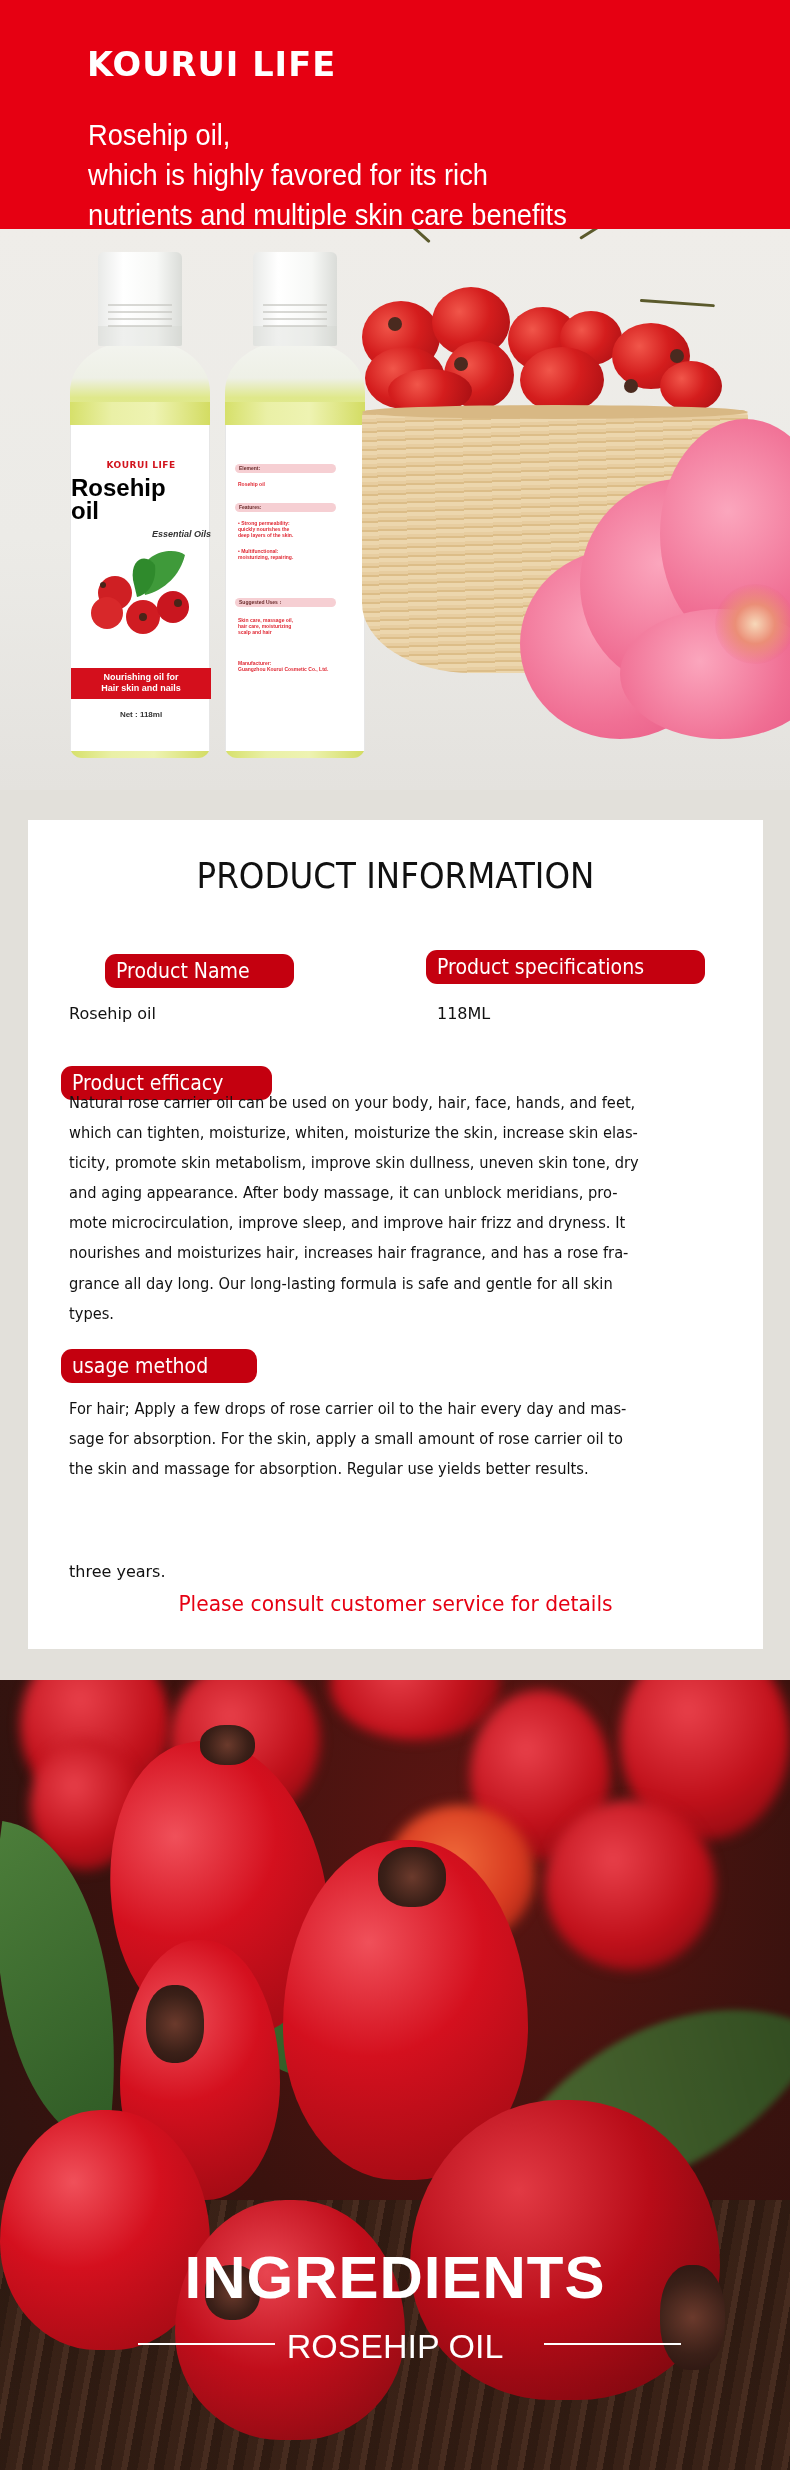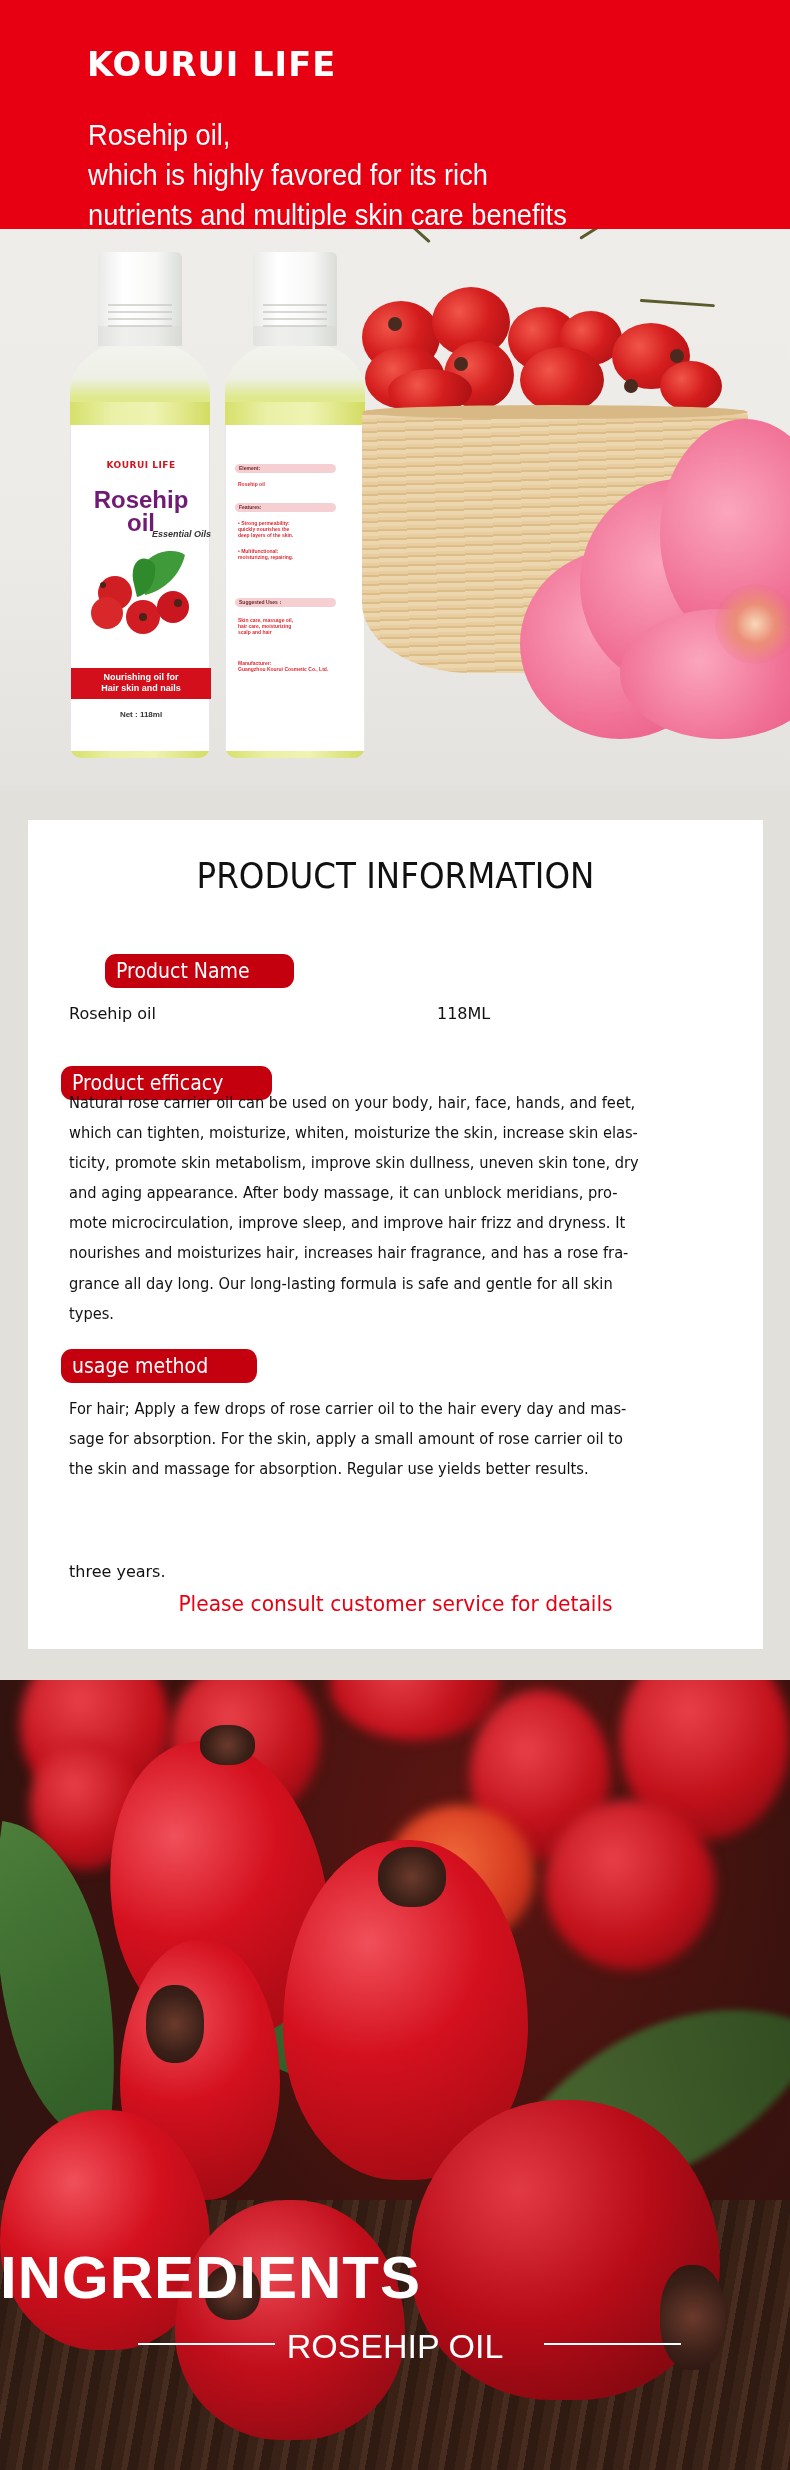--- a/index.html
+++ b/index.html
@@ -14,21 +14,21 @@
 
   
   .product-photo { position: absolute; left: 0; top: 229px; width: 790px; height: 561px; background: linear-gradient(180deg, #efede9 0%, #ecebe7 55%, #e4e2de 100%); overflow: hidden; }
   .bottle { position: absolute; top: 23px; width: 140px; height: 506px; }
   .bottle .cap { position: absolute; left: 28px; top: 0; width: 84px; height: 94px; border-radius: 6px 6px 2px 2px; background: linear-gradient(90deg, #e9eae8 0%, #ffffff 30%, #f7f8f6 70%, #dadcd8 100%); box-shadow: inset 0 -30px 0 -10px rgba(210,212,205,0.35); }
   .bottle .cap-ridges { position: absolute; left: 10px; right: 10px; top: 52px; height: 28px; background: repeating-linear-gradient(180deg, rgba(200,200,195,0.7) 0 2px, transparent 2px 7px); }
   .bottle .shoulder { position: absolute; left: 0; top: 90px; width: 140px; height: 90px; border-radius: 60px 60px 0 0 / 50px 50px 0 0; background: linear-gradient(180deg, #f3f4ef 0%, #eef0e6 40%, #dfe88a 62%, #e3ec99 100%); }
   .bottle .body { position: absolute; left: 0; top: 150px; width: 140px; height: 356px; border-radius: 0 0 12px 12px; background: linear-gradient(90deg, #d6e06a 0%, #eaf0a6 30%, #eef3b2 60%, #d3dc62 100%); }
   .bottle .label { position: absolute; left: 0; top: 173px; width: 140px; height: 326px; background: #fff; border-left: 1px solid #e6e6e6; border-right: 1px solid #e6e6e6; }
   .front .label-brand { position: absolute; left: 0; width: 140px; top: 35px; text-align: center; color: #d2141d; font-family: "DejaVu Sans", sans-serif; font-size: 9px; font-weight: bold; letter-spacing: 0.5px; }
-  .front .label-title { position: absolute; left: 0; width: 140px; top: 51px; text-align: center; color: #701a75; font-weight: bold; font-size: 24px; line-height: 23px; margin-top: 12px; }
+  .front .label-title { position: absolute; left: 0; width: 140px; top: 51px; text-align: left; color: #000000; font-weight: bold; font-size: 24px; line-height: 23px; }
   .front .label-sub { position: absolute; left: 0; width: 140px; top: 104px; text-align: right; color: #333; font-size: 9px; font-style: italic; font-weight: bold; }
   .front .label-art { position: absolute; left: 14px; top: 120px; width: 112px; height: 90px; }
   .front .label-band { position: absolute; left: 0; top: 243px; width: 140px; height: 31px; background: #d40f1c; color: #fff; text-align: center; font-weight: bold; font-size: 9px; line-height: 11px; padding-top: 4px; }
   .front .label-net { position: absolute; left: 0; width: 140px; top: 285px; text-align: center; color: #333; font-size: 8px; font-weight: bold; }
   .back .tag { position: absolute; left: 9px; width: 101px; height: 9px; border-radius: 5px; background: #f6cfd3; color: #6a2b2b; font-size: 5px; font-weight: bold; line-height: 9px; padding-left: 4px; }
   .back .txt { position: absolute; left: 12px; width: 120px; color: #e02a35; font-size: 5px; line-height: 6px; font-weight: bold; }
 
   .bowl { position: absolute; left: 362px; top: 181px; width: 386px; height: 263px; border-radius: 6px 6px 110px 110px / 6px 6px 70px 70px; background: repeating-linear-gradient(178deg, #e7cda0 0 3px, #dcbd88 3px 5px, #ecd6ad 5px 9px); }
   .bowl-rim { position: absolute; left: 362px; top: 176px; width: 386px; height: 14px; border-radius: 50%; background: #d8b884; }
   .berry { position: absolute; border-radius: 50%; background: radial-gradient(circle at 35% 35%, #f1564a 0%, #d41d1d 45%, #a30e12 100%); }
@@ -48,21 +48,21 @@
   .para div { height: 30.1px; line-height: 30px; white-space: nowrap; transform: scaleX(0.915); transform-origin: left; }
   .consult { position: absolute; left: 0; width: 735px; top: 770px; text-align: center; color: #e60012; font-family: "DejaVu Sans", sans-serif; font-size: 22px; line-height: 28px; transform: scaleX(0.92); }
 
   
   .ingredients-photo { position: absolute; left: 0; top: 1680px; width: 790px; height: 790px; overflow: hidden; background: radial-gradient(ellipse at 60% 20%, #5d1512 0%, #3a120e 50%, #2a1410 100%); }
   .blur-berry { position: absolute; border-radius: 50%; filter: blur(6px); background: radial-gradient(circle at 40% 35%, #e8404a 0%, #c0101a 55%, #7a0a0e 100%); }
   .sharp-berry { position: absolute; border-radius: 48% 48% 46% 46% / 55% 55% 45% 45%; background: radial-gradient(circle at 35% 30%, #f0505a 0%, #d4101e 40%, #9a0a12 100%); }
   .calyx { position: absolute; border-radius: 45%; background: radial-gradient(circle, #6b3a2c 0%, #3b2018 60%, #2a1510 100%); }
   .leaf { position: absolute; border-radius: 0 100% 0 100%; background: linear-gradient(135deg, #4c7e3a 0%, #2f5a25 100%); }
   .wood { position: absolute; left: 0; top: 520px; width: 790px; height: 270px; background: repeating-linear-gradient(100deg, #3a2418 0 10px, #4a3022 10px 16px, #2e1c12 16px 26px); opacity: 0.85; }
-  .ing-title { position: absolute; left: 0; width: 790px; top: 565px; text-align: left; color: #fff; font-family: "Liberation Sans", sans-serif; font-weight: bold; font-size: 60px; line-height: 66px; letter-spacing: 1px; }
+  .ing-title { position: absolute; left: 0; width: 790px; top: 565px; text-align: center; color: #fff; font-family: "Liberation Sans", sans-serif; font-weight: bold; font-size: 60px; line-height: 66px; letter-spacing: 1px; }
   .ing-sub { position: absolute; left: 0; width: 790px; top: 646px; text-align: center; color: #fff; font-size: 34px; line-height: 40px; }
   .ing-line { position: absolute; top: 663px; height: 2px; background: #fff; }
 </style>
 </head>
 <body>
 
 <div class="hero-header">
   <div class="brand-logo">KOURUI LIFE</div>
   <div class="hero-tagline">
     <div>Rosehip oil,</div>
@@ -169,20 +169,23 @@
 </div>
 
 <div class="info-card">
   <div class="info-title">PRODUCT INFORMATION</div>
 
   <div class="pill" style="left:33px; top:134px; width:189px;margin-left:44px;">
     <span>Product Name</span>
   </div>
   <div class="field-value" style="left:41px; top:184px;">Rosehip oil</div>
 
+  <div class="pill" style="left:398px; top:130px; width:279px;">
+    <span>Product specifications</span>
+  </div>
   <div class="field-value" style="left:409px; top:184px;">118ML</div>
 
   <div class="pill" style="left:33px; top:222px; width:211px;margin-top:24px;">
     <span>Product efficacy</span>
   </div>
   <div class="para" style="top:268px;">
     <div>Natural rose carrier oil can be used on your body, hair, face, hands, and feet,</div>
     <div>which can tighten, moisturize, whiten, moisturize the skin, increase skin elas-</div>
     <div>ticity, promote skin metabolism, improve skin dullness, uneven skin tone, dry</div>
     <div>and aging appearance. After body massage, it can unblock meridians, pro-</div>

